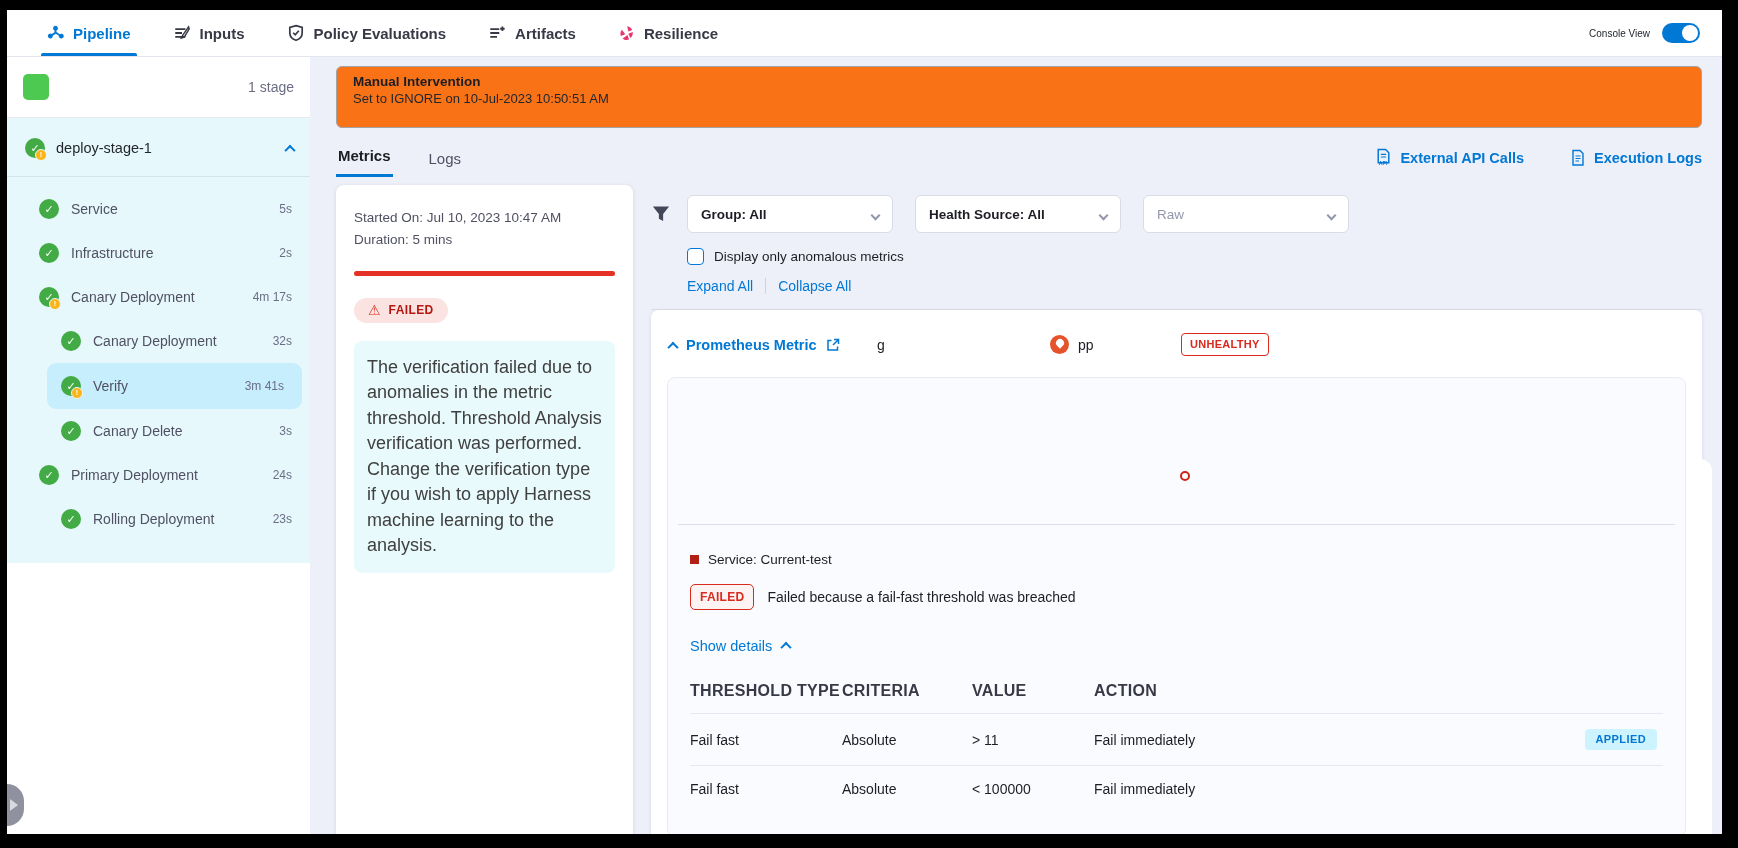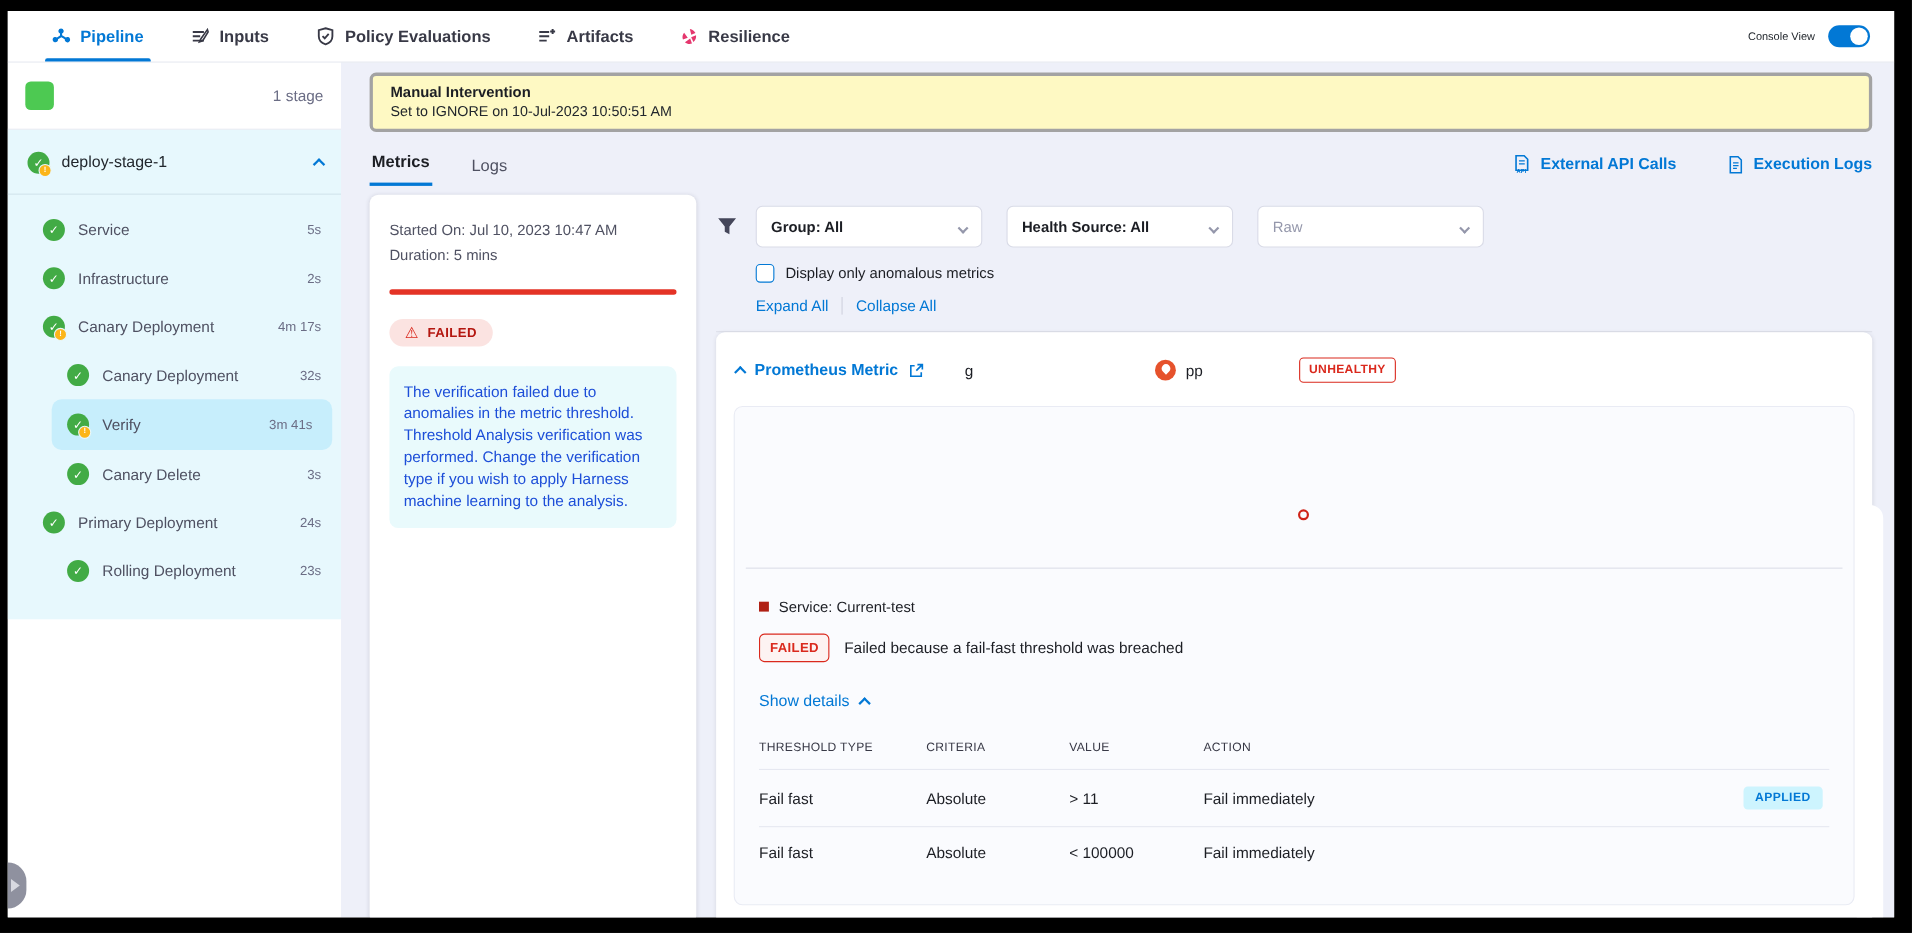--- a/index.html
+++ b/index.html
@@ -34,40 +34,40 @@
   .step.ind2 { padding-left:54px; }
   .step .dur { margin-left:auto; font-size:12px; color:#6b6d85; }
   .step.selected { background:#c7eefc; border-radius:9px; margin:0 8px 0 40px; padding-left:14px; height:46px; }
   .st-ic { width:20px; height:20px; flex:none; border-radius:50%; background:#42ab45; color:#fff; display:flex; align-items:center; justify-content:center; font-size:11px; font-weight:700; position:relative; }
   .st-ic.warn::after { content:"!"; position:absolute; right:-2px; bottom:-3px; width:10px; height:10px; background:#fcb519; border:1px solid #e7f8fd; border-radius:50%; color:#fff; font-size:7px; line-height:9px; text-align:center; font-weight:700; }
   .panel-handle { position:absolute; left:0; bottom:8px; width:17px; height:42px; background:#8f919f; border-radius:0 21px 21px 0; display:flex; align-items:center; }
   .panel-handle::after { content:""; margin-left:3px; width:0; height:0; border-left:8px solid #d8d9e0; border-top:6px solid transparent; border-bottom:6px solid transparent; }
 
   
   .main { flex:1; min-width:0; background:#eef0f9; padding:9px 20px 0 26px; display:flex; flex-direction:column; position:relative; overflow:hidden; }
-  .banner { flex:none; background:#fef9c3; border:3px solid #a3a3a3; border-radius:6px; padding:7px 16px 9px; }
+  .banner { flex:none; background:#f97316; border:1px solid #a3a3a3; border-radius:6px; padding:7px 16px 21px; }
   .banner-title { font-size:13.5px; font-weight:700; color:#1c1e24; }
   .banner-sub { font-size:13px; color:#22272d; margin-top:2px; }
 
   .content-header { flex:none; display:flex; align-items:flex-end; margin-top:13px; }
   .ctab { font-size:15px; color:#4f5162; margin-right:34px; padding:6px 2px 10px; cursor:pointer; }
   .ctab.active { color:#1c1e24; font-weight:700; border-bottom:3px solid #0278d5; }
   .hlinks { margin-left:auto; display:flex; gap:46px; padding-bottom:10px; }
   .hlink { display:flex; align-items:center; gap:8px; color:#0278d5; font-size:14.5px; font-weight:700; cursor:pointer; }
 
   .content-body { flex:1; min-height:0; display:flex; gap:18px; margin-top:8px; }
 
   
   .summary-card { width:297px; flex:none; background:#fff; border-radius:8px; box-shadow:0 1px 4px rgba(40,41,61,.14); padding:22px 18px; margin-bottom:-6px; }
   .meta-line { font-size:13.5px; color:#4f5162; line-height:1.65; }
   .redbar { height:5px; background:#e43326; border-radius:3px; margin:19px 0 22px; }
   .failed-chip { display:inline-flex; align-items:center; gap:8px; background:#fbe3e1; border-radius:15px; padding:5px 14px 6px; }
   .failed-chip .warn-tri { color:#da291d; font-size:14px; line-height:1; }
   .failed-chip .txt { color:#b41710; font-size:12px; font-weight:700; letter-spacing:.4px; }
-  .info-box { margin-top:18px; background:#e9fafc; border-radius:8px; padding:14px 13px; font-size:14px; line-height:1.42; color:#1d4ed8; }
+  .info-box { margin-top:18px; background:#e9fafc; border-radius:8px; padding:14px 13px; font-size:18px; line-height:1.42; color:#404040; }
 
   
   .metrics-area { flex:1; min-width:0; display:flex; flex-direction:column; }
   .filter-row { flex:none; display:flex; align-items:center; gap:16px; margin-top:10px; }
   .funnel { width:20px; height:20px; flex:none; }
   .select { width:206px; height:38px; background:#fff; border:1px solid #d9dbe7; border-radius:6px; display:flex; align-items:center; padding:0 13px; font-size:13.5px; color:#1c1e24; font-weight:600; cursor:pointer; margin-right:6px; }
   .select .chev-d { margin-left:auto; }
   .select.placeholder { color:#9497ab; font-weight:400; }
   .check-row { display:flex; align-items:center; gap:10px; margin:15px 0 0 36px; }
   .checkbox { width:17px; height:17px; background:#fff; border:1.5px solid #0278d5; border-radius:4px; cursor:pointer; }
@@ -93,21 +93,21 @@
   .point-ring { position:absolute; left:50.3%; top:64%; width:10px; height:10px; border:2px solid #cf2318; border-radius:50%; }
   .axis { margin:0 10px; border-bottom:1px solid #dcdfe9; }
   .legend { display:flex; align-items:center; gap:9px; margin:27px 22px 0; font-size:13.5px; color:#1c1e24; }
   .legend .sq { width:9px; height:9px; background:#b02014; }
   .fail-row { display:flex; align-items:center; gap:13px; margin:17px 22px 0; }
   .fail-outline { border:1.5px solid #da291d; background:#fdf3f2; color:#da291d; font-size:12px; font-weight:700; letter-spacing:.3px; border-radius:5px; padding:5px 9px; }
   .fail-text { font-size:14px; color:#1c1e24; }
   .show-details { display:flex; align-items:center; gap:10px; margin:28px 22px 0; color:#0278d5; font-size:14.5px; cursor:pointer; }
 
   .th-table { margin:20px 22px 0; }
-  .th-head { display:grid; grid-template-columns:152px 130px 122px 1fr; font-size:11px; font-weight:400; letter-spacing:.3px; color:#383946; padding:8px 0 13px; }
+  .th-head { display:grid; grid-template-columns:152px 130px 122px 1fr; font-size:16px; font-weight:700; letter-spacing:.3px; color:#383946; padding:8px 0 13px; }
   .th-row { display:grid; grid-template-columns:152px 130px 122px 1fr; align-items:center; border-top:1px solid #e6e8f1; padding:15px 0; font-size:14px; color:#1c1e24; }
   .action-cell { display:flex; align-items:center; }
   .applied-chip { margin-left:auto; margin-right:6px; background:#cdf4fe; color:#0278d5; font-size:11px; font-weight:700; letter-spacing:.4px; border-radius:4px; padding:4px 11px 5px; }
 
   .scroll-strip { position:absolute; right:10px; top:402px; bottom:0; width:24px; background:#fff; border-radius:12px 12px 0 0; }
 
   
   .chev { display:inline-block; width:8px; height:8px; border-right:2px solid #0278d5; border-bottom:2px solid #0278d5; }
   .chev.up { transform:rotate(-135deg) translate(-1px,-1px); }
   .chev.down { border-color:#9497ab; transform:rotate(45deg); width:7px; height:7px; }

